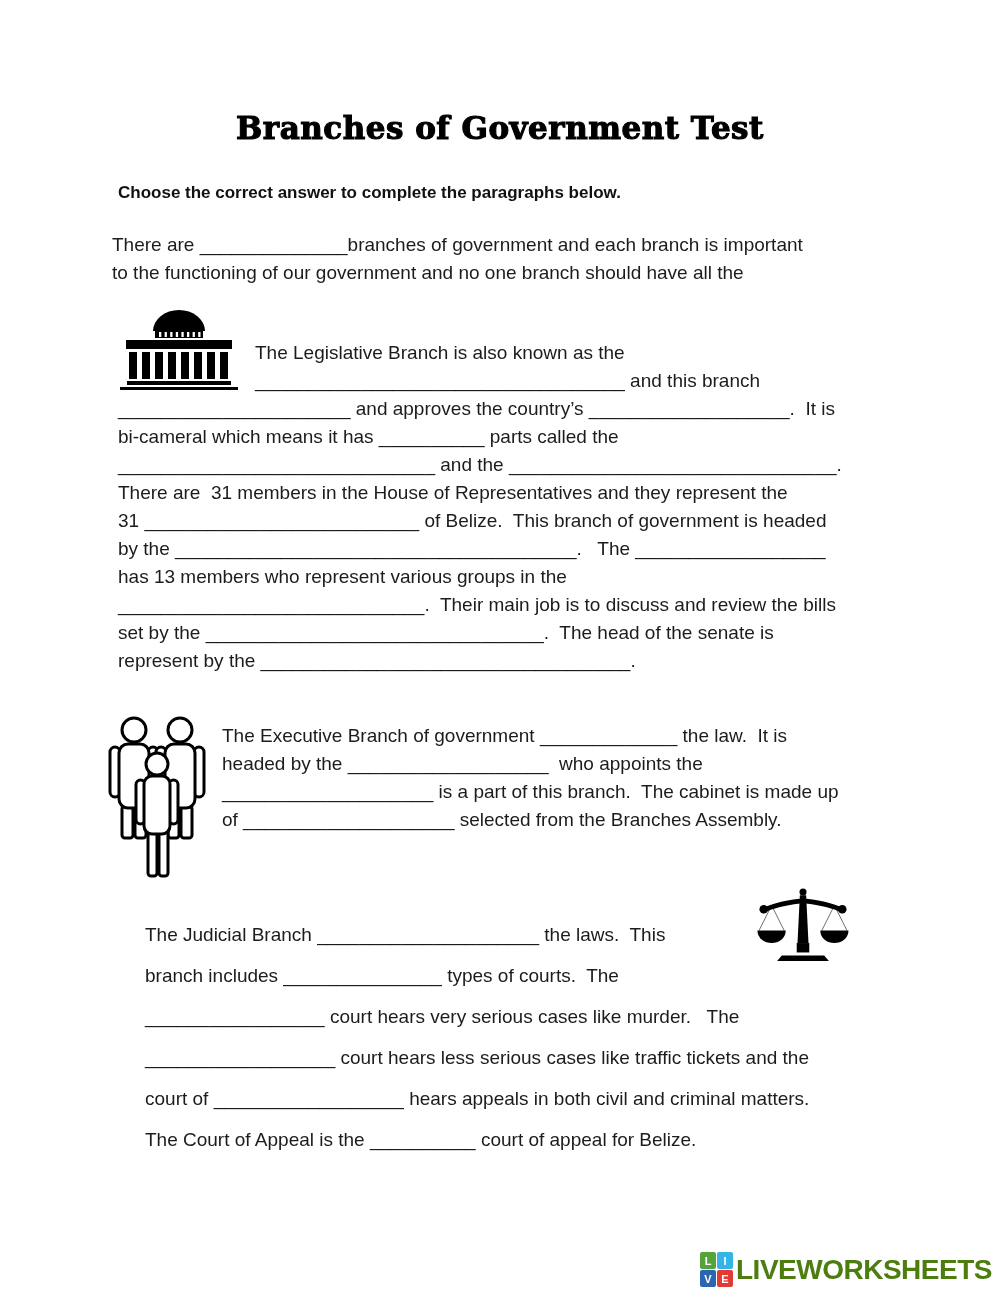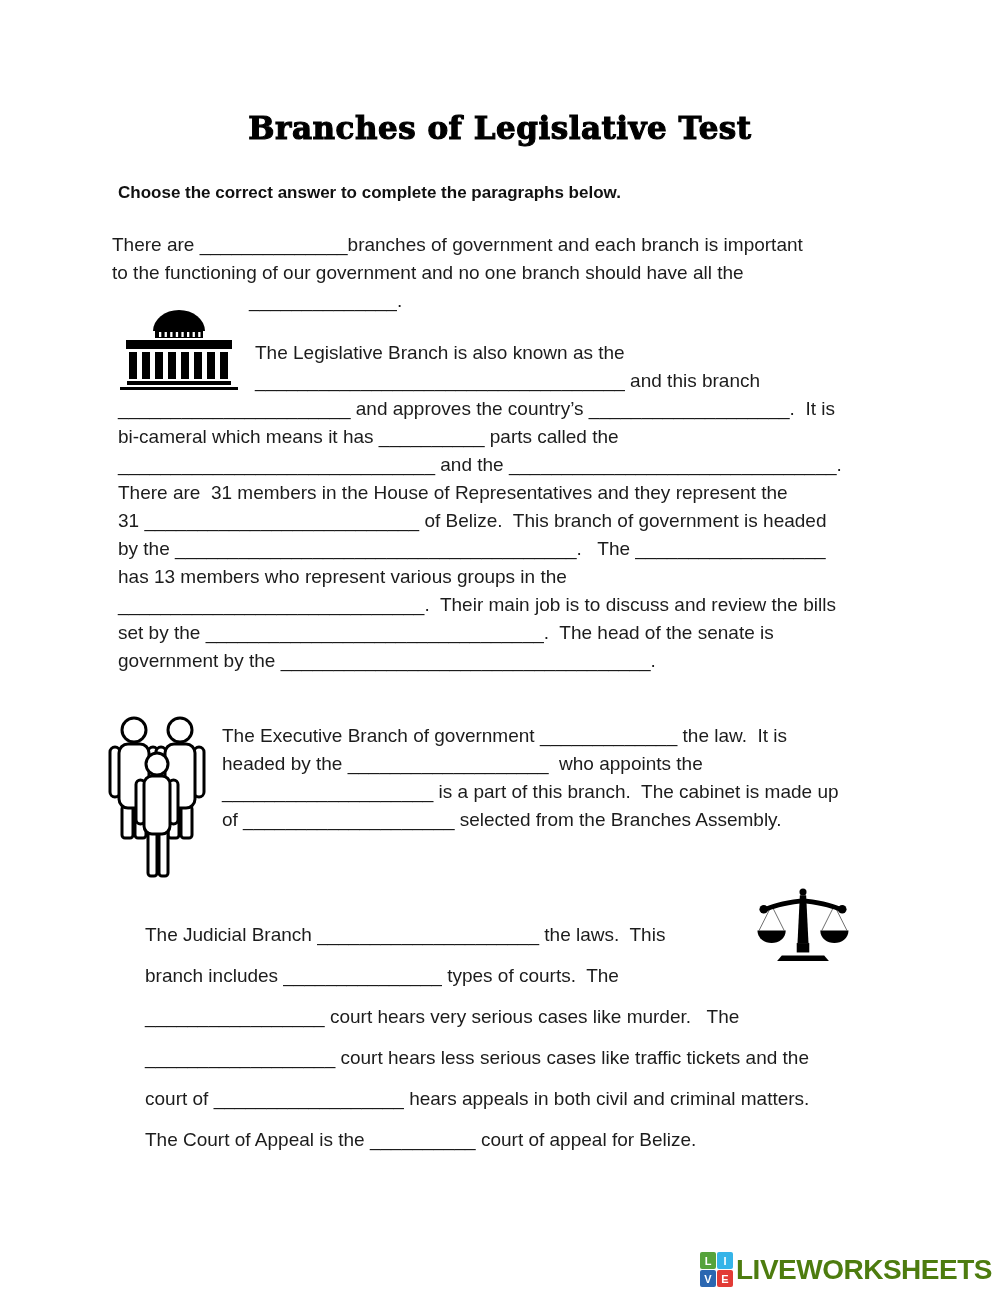--- a/index.html
+++ b/index.html
@@ -32,28 +32,27 @@
   .brand {
     font-size:28px; font-weight:800; color:#4d7c0f; letter-spacing:-0.5px;
     margin-left:3px; line-height:35px; font-family:"Liberation Sans", sans-serif;
   }
 </style>
 </head>
 <body>
 
 <div class="page">
 
-  <h1 class="title">Branches of Legislative Test</h1>
+  <h1 class="title">Branches of Government Test</h1>
 
   <div class="instruction">Choose the correct answer to complete the paragraphs below.</div>
 
   <div class="para" style="left:112px; top:231px;">
     <div class="tl">There are ______________branches of government and each branch is important</div>
     <div class="tl">to the functioning of our government and no one branch should have all the</div>
-    <div class="tl indent">______________.</div>
   </div>
 
   <svg class="icon" style="left:118px; top:308px;" width="122" height="82" viewBox="0 0 122 82" aria-hidden="true">
     <path d="M35 23 A26 21 0 0 1 87 23 Z" fill="#000"></path>
     <rect x="37" y="22" width="48" height="8" fill="#000"></rect>
     <g fill="#fff">
       <rect x="41" y="24" width="2.3" height="5"></rect>
         <rect x="46.6" y="24" width="2.3" height="5"></rect>
       <rect x="52.2" y="24" width="2.3" height="5"></rect>
         <rect x="57.8" y="24" width="2.3" height="5"></rect>
@@ -82,21 +81,21 @@
     <div class="tl indent">___________________________________ and this branch</div>
     <div class="tl">______________________ and approves the country’s ___________________.  It is</div>
     <div class="tl">bi-cameral which means it has __________ parts called the</div>
     <div class="tl">______________________________ and the _______________________________.</div>
     <div class="tl">There are  31 members in the House of Representatives and they represent the</div>
     <div class="tl">31 __________________________ of Belize.  This branch of government is headed</div>
     <div class="tl">by the ______________________________________.   The __________________</div>
     <div class="tl">has 13 members who represent various groups in the</div>
     <div class="tl">_____________________________.  Their main job is to discuss and review the bills</div>
     <div class="tl">set by the ________________________________.  The head of the senate is</div>
-    <div class="tl">government by the ___________________________________.</div>
+    <div class="tl">represent by the ___________________________________.</div>
   </div>
 
   <svg class="icon" style="left:106px; top:716px;" width="102" height="176" viewBox="0 0 102 176" aria-hidden="true">
     <g fill="#fff" stroke="#000" stroke-width="3">
 
       <rect x="4" y="31" width="10" height="50" rx="5"></rect>
       <rect x="42" y="31" width="10" height="50" rx="5"></rect>
       <rect x="16" y="90" width="11" height="32" rx="3"></rect>
       <rect x="29" y="90" width="11" height="32" rx="3"></rect>
       <rect x="13" y="28" width="30" height="64" rx="9"></rect>

